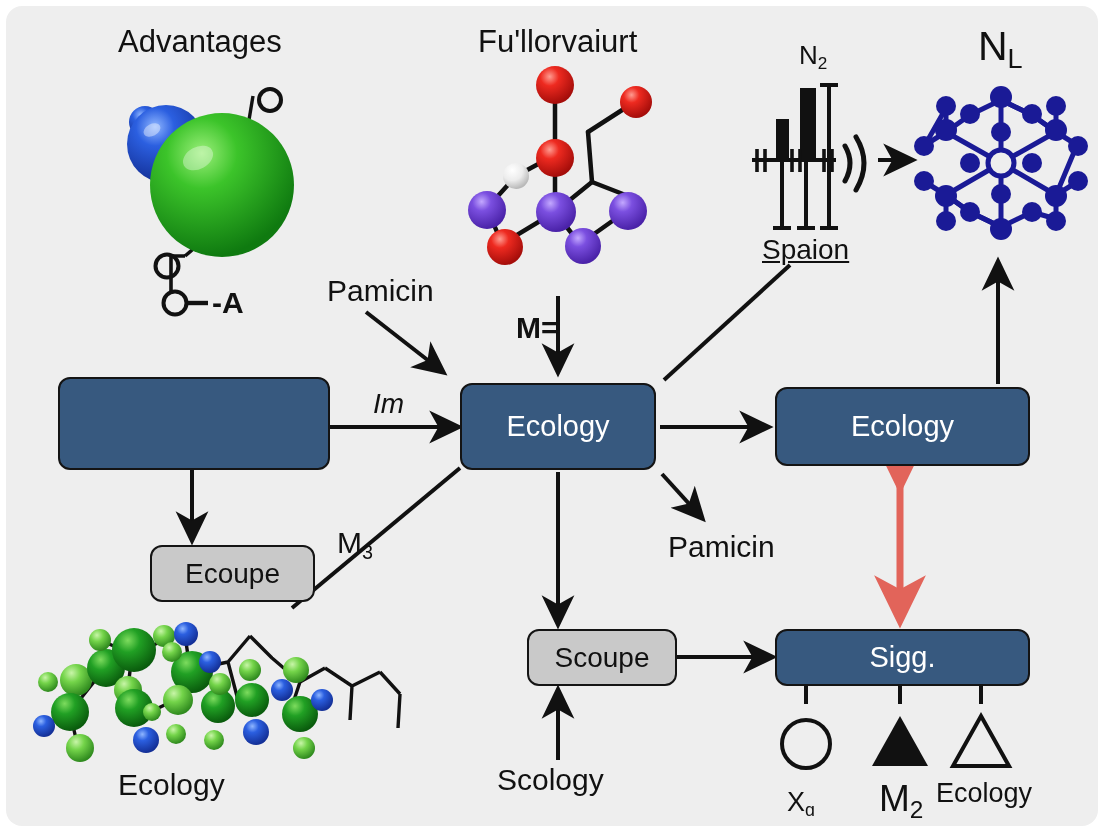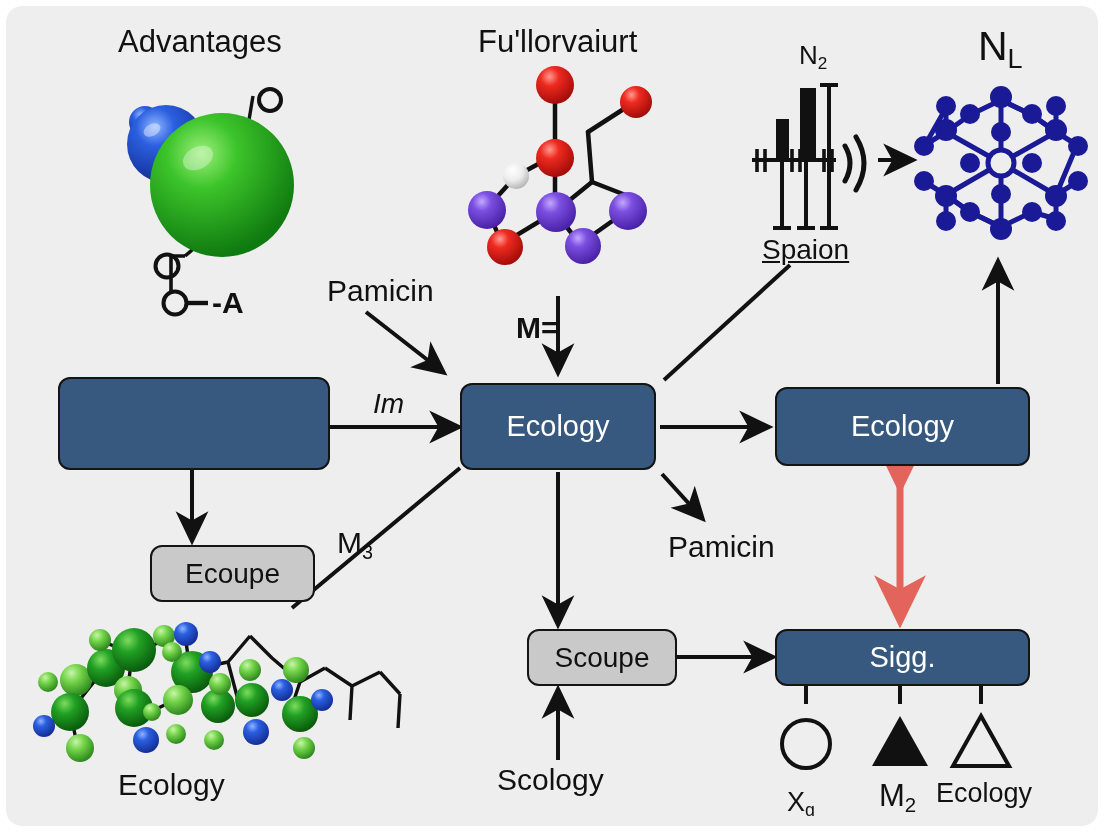--- a/index.html
+++ b/index.html
@@ -341,19 +341,19 @@
   </div>
 
   <div class="box blue" style="left:775px;top:629px;width:255px;height:57px;font-size:29px;text-align:center;">
     <span>Sigg.</span>
   </div>
 
   <div class="lbl" style="left:787px;top:780px;font-size:27px;margin-top:9px;">
     <span>X</span><span class="sub">ɑ</span>
   </div>
 
-  <div class="lbl" style="left:879px;top:780px;font-size:31px;">
+  <div class="lbl" style="left:879px;top:780px;font-size:37px;">
     <span>M</span><span class="sub">2</span>
   </div>
 
   <div class="lbl" style="left:936px;top:780px;font-size:27px;">Ecology</div>
 
 </div>
 
 </body></html>

